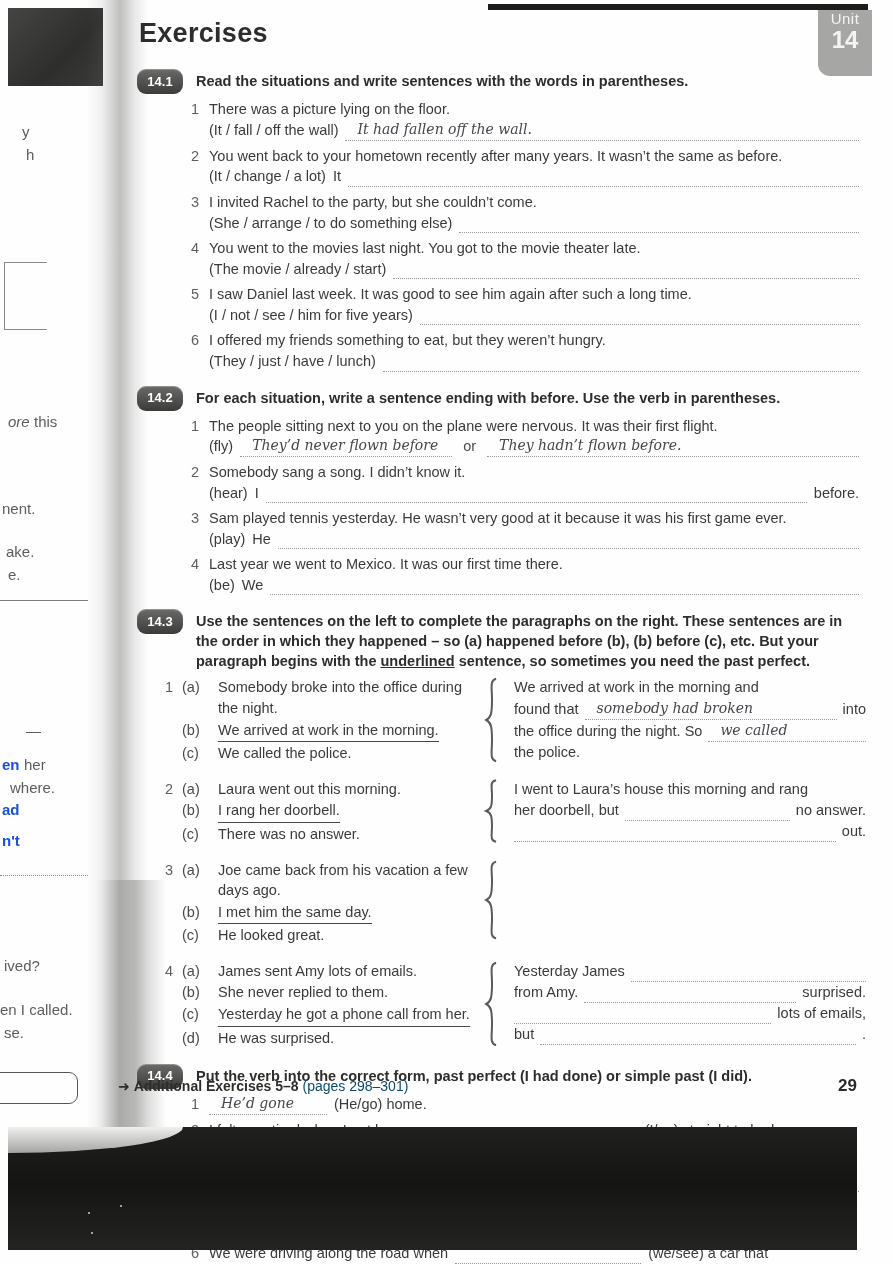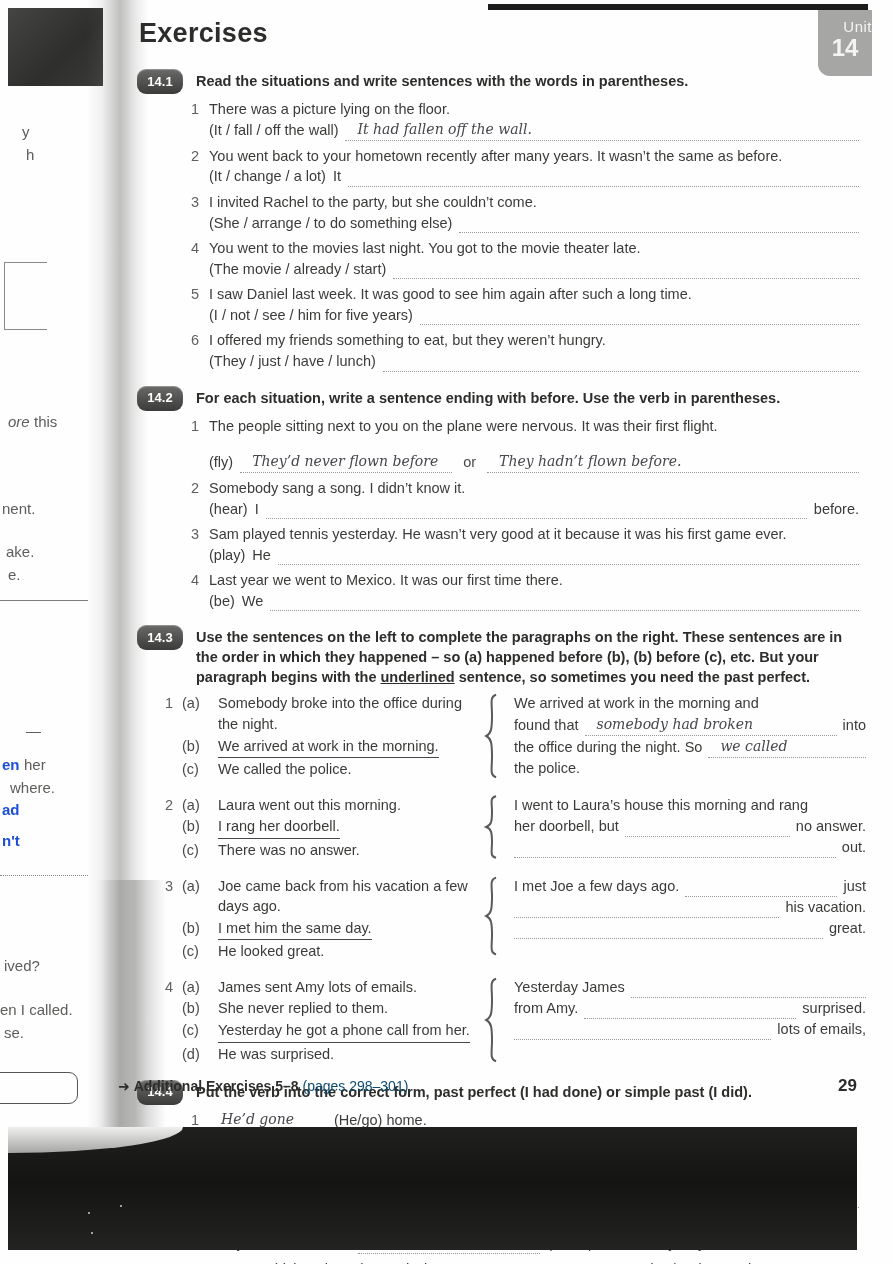--- a/index.html
+++ b/index.html
@@ -28,21 +28,21 @@
   .frag-box1{position:absolute;left:4px;top:262px;width:42px;height:66px;
              border-left:1.5px solid #8a8a88;border-top:1.5px solid #8a8a88;border-bottom:1.5px solid #8a8a88;}
   .frag-line1{position:absolute;left:0;top:600px;width:88px;border-top:1.5px solid #7c7c7a;}
   .frag-line2{position:absolute;left:0;top:875px;width:88px;border-top:1.6px dotted #8a8a88;}
   .frag-box2{position:absolute;left:-16px;top:1072px;width:92px;height:30px;
              border:1.5px solid #55555a;border-radius:9px;}
 
   
   .unit-badge{position:absolute;left:818px;top:10px;width:54px;height:66px;background:#a6a6a4;
               border-radius:0 0 0 12px;color:#f4f4f2;text-align:center;}
-  .unit-badge .u1{display:block;font-size:15px;margin-top:8px;letter-spacing:.5px;text-align:right;}
+  .unit-badge .u1{display:block;font-size:15px;letter-spacing:.5px;}
   .unit-badge .u2{display:block;font-size:24px;font-weight:bold;line-height:26px;}
 
   
   .content{position:absolute;left:137px;top:12px;width:722px;font-size:14.5px;line-height:1.42;}
   .page-title{font-size:27px;font-weight:bold;color:#2d2d2b;letter-spacing:.3px;margin:2px 0 16px 2px;}
 
   .ex{margin-bottom:11px;}
   .ex-head{display:flex;gap:13px;align-items:flex-start;margin-bottom:5px;}
   .badge{flex:0 0 auto;width:46px;height:25px;border-radius:9px;margin-top:1px;
          background:linear-gradient(#6a6a68,#3b3b39);box-shadow:inset 0 1px 1px rgba(255,255,255,.3);
@@ -199,21 +199,21 @@
         <div class="badge">14.2</div>
         <div class="ex-title"><span>For each situation, write a sentence ending with </span><span class="xb">before</span><span>.  Use the verb in parentheses.</span></div>
       </div>
       <div class="items">
         <div class="item">
           <span class="inum">1</span>
           <div class="ibody">
             <div>The people sitting next to you on the plane were nervous.  It was their first flight.</div>
             <div class="fillrow">
               <span>(fly)</span>
-              <span class="blank" style="min-width:212px;margin-top:16px;">
+              <span class="blank" style="min-width:212px;">
                   <span class="ans">They’d never flown before</span>
                 </span>
               <span class="ortxt">or</span>
               <span class="blank grow">
                   <span class="ans">They hadn’t flown before.</span>
                 </span>
             </div>
           </div>
         </div>
         <div class="item">
@@ -355,35 +355,20 @@
             <div class="t3row">
                 <span class="t3lab">(c)</span>
                 <span class="t3txt">He looked great.</span>
               </div>
           </div>
           <div class="bracecol">
             <svg width="18" height="80" viewBox="0 0 22 100" preserveAspectRatio="none">
                 <path d="M16 2 C8 4 11 12 11 26 C11 42 10 47 4 50 C10 53 11 58 11 74 C11 88 8 96 16 98" fill="none" stroke="#5a5a58" stroke-width="2" vector-effect="non-scaling-stroke"></path>
               </svg>
           </div>
-          <div class="t3right">
-            <div class="rline">
-                <span class="pre">I met Joe a few days ago.</span>
-                <span class="blank grow"></span>
-                <span class="post">just</span>
-              </div>
-            <div class="rline">
-                <span class="blank grow"></span>
-                <span class="post">his vacation.</span>
-              </div>
-            <div class="rline">
-                <span class="blank grow"></span>
-                <span class="post">great.</span>
-              </div>
-          </div>
         </div>
 
         <div class="t3item">
           <span class="inum">4</span>
           <div class="t3left">
             <div class="t3row">
                 <span class="t3lab">(a)</span>
                 <span class="t3txt">James sent Amy lots of emails.</span>
               </div>
             <div class="t3row">
@@ -410,20 +395,25 @@
                 <span class="blank grow"></span>
               </div>
             <div class="rline">
                 <span class="pre">from Amy.</span>
                 <span class="blank grow"></span>
                 <span class="post">surprised.</span>
               </div>
             <div class="rline">
                 <span class="blank grow"></span>
                 <span class="post">lots of emails,</span>
+              </div>
+            <div class="rline">
+                <span class="pre">but</span>
+                <span class="blank grow"></span>
+                <span class="post">.</span>
               </div>
           </div>
         </div>
 
       </div>
     </div>
 
     <div class="ex">
       <div class="ex-head">
         <div class="badge">14.4</div>

